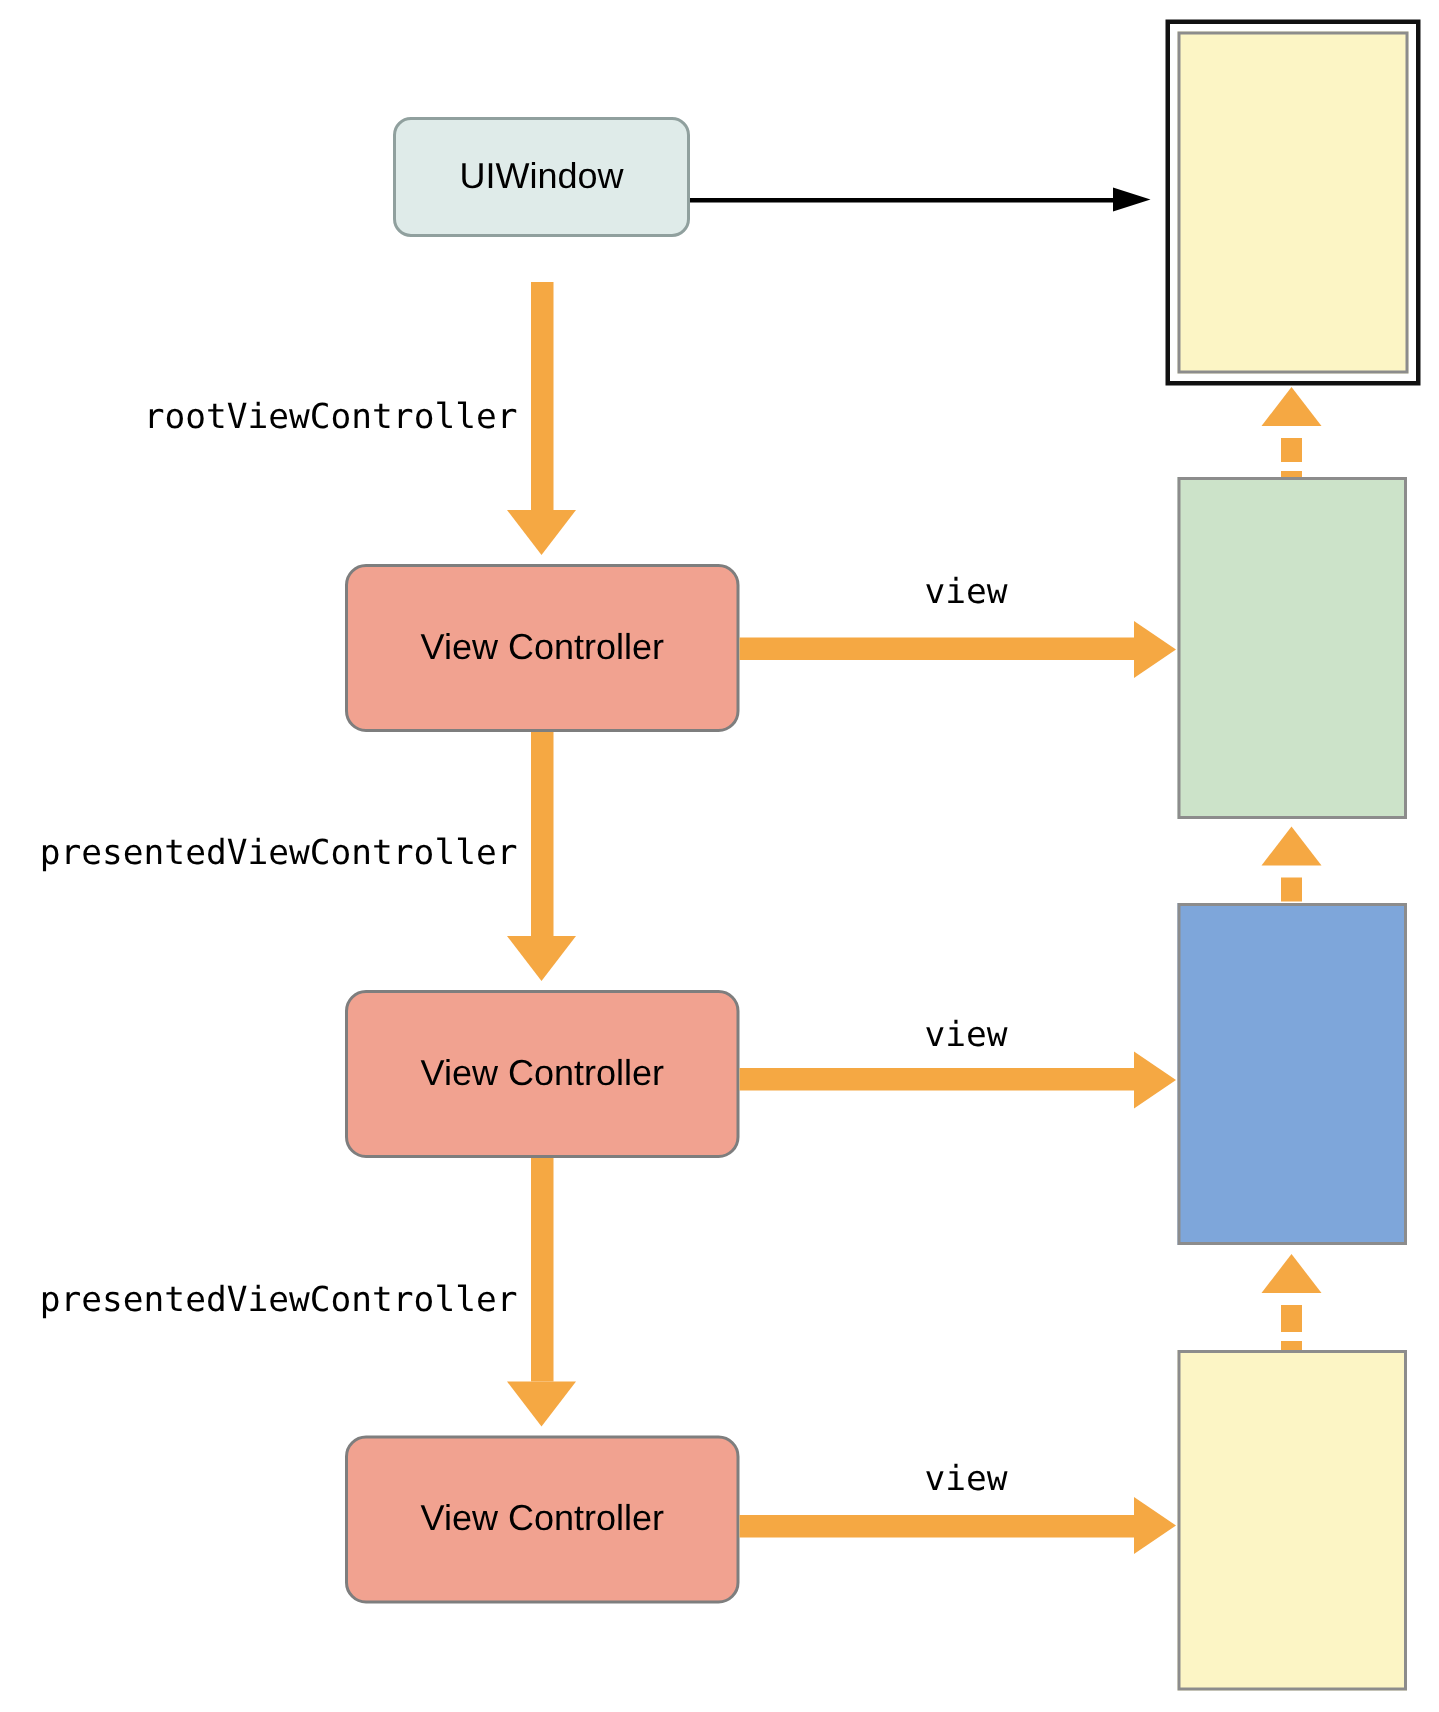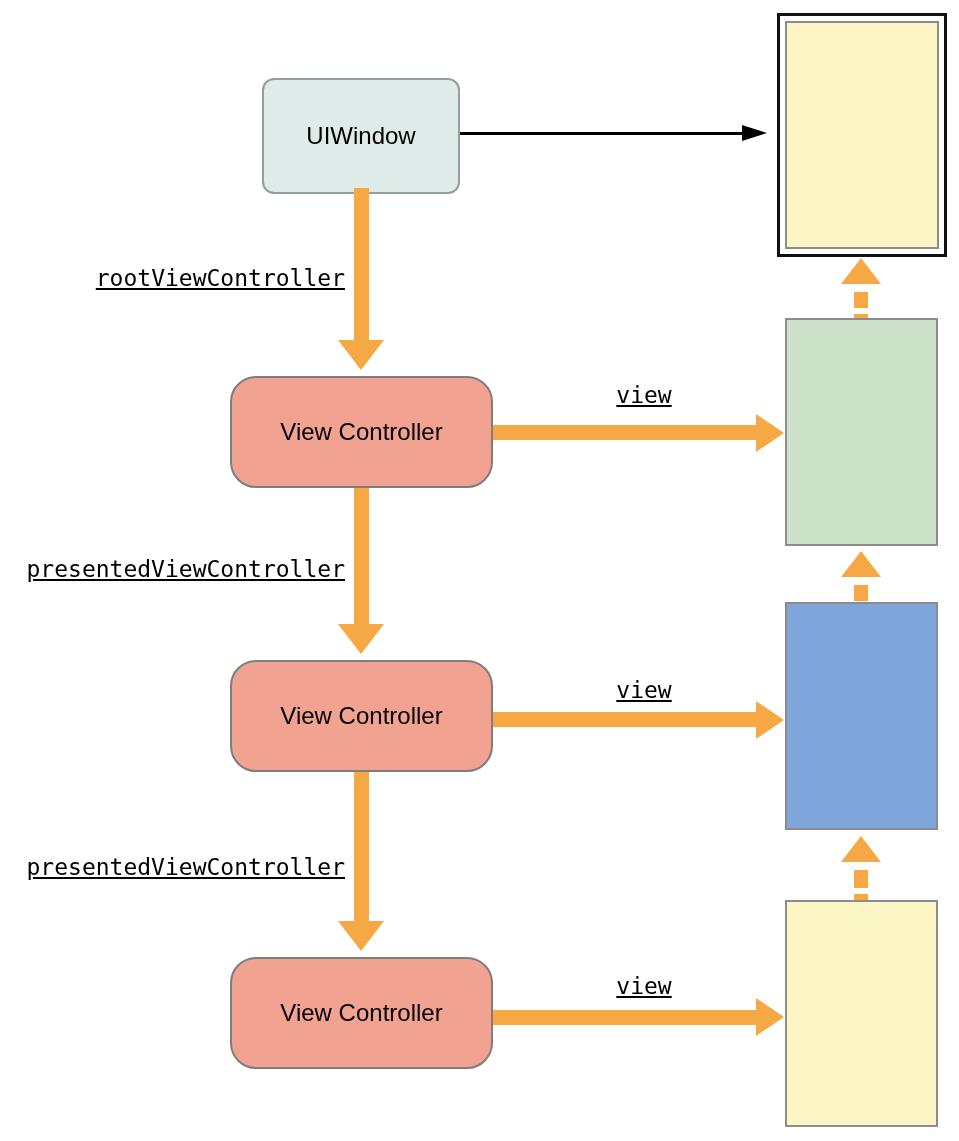--- a/index.html
+++ b/index.html
@@ -15,30 +15,30 @@
   
   .node {
     position: absolute;
     display: flex;
     align-items: center;
     justify-content: center;
     color: #000;
     font-size: 24px;
   }
   .uiwindow {
-    left: 262px; top: 78px; width: 198px; height: 116px;
+    left: 262px; top: 78px; width: 198px; height: 80px;
     background: var(--window-fill, #DFEBE9);
     border: 2px solid var(--window-border, #90A09E);
     border-radius: 12px;
   }
   .vc {
     left: 230px; width: 263px; height: 112px;
     background: var(--salmon, #F1A290);
     border: 2px solid var(--vc-border, #7E7E7E);
-    border-radius: 26px;
+    border-radius: 14px;
   }
   .vc1 { top: 376px; }
   .vc2 { top: 660px; }
   .vc3 { top: 957px; }
   
   .screen {
     position: absolute;
     left: 777px; top: 13px; width: 170px; height: 244px;
     border: 3px solid var(--screen-border, #111111);
     background: #ffffff;
@@ -59,21 +59,20 @@
   .view-blue   { top: 602px; height: 228px; background: var(--blue-fill, #7EA6DA); }
   .view-yellow { top: 900px; height: 227px; background: var(--yellow-fill, #FCF5C5); }
   
   .mono {
     position: absolute;
     font-family: "DejaVu Sans Mono", monospace;
     font-size: 23px;
     line-height: 28px;
     color: #000;
     white-space: nowrap;
-    text-decoration: underline;
   }
   .edge-left { right: 614px; text-align: right; }
   .lbl-root  { top: 264px; }
   .lbl-pres1 { top: 555px; }
   .lbl-pres2 { top: 853px; }
   .view-label { left: 644px; transform: translateX(-50%); }
   .lbl-view1 { top: 381px; }
   .lbl-view2 { top: 676px; }
   .lbl-view3 { top: 972px; }
   

